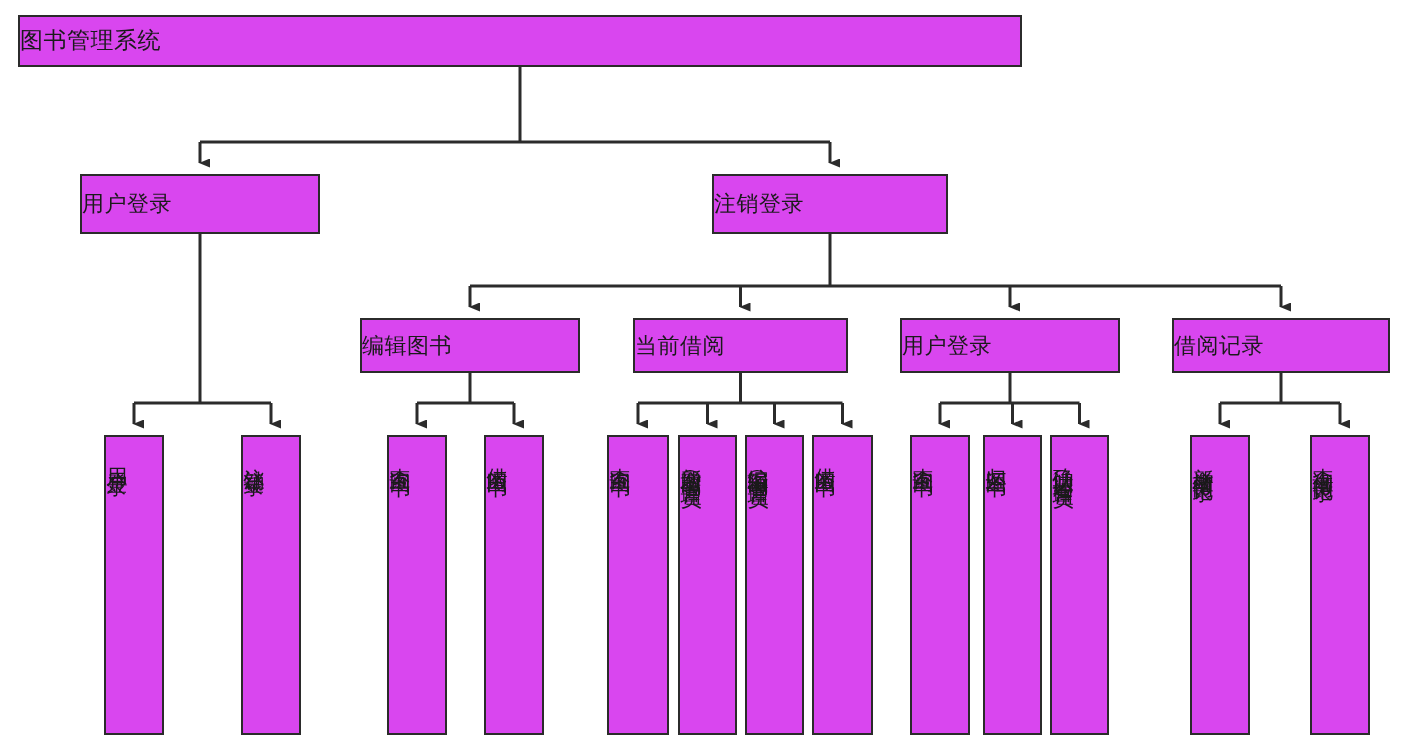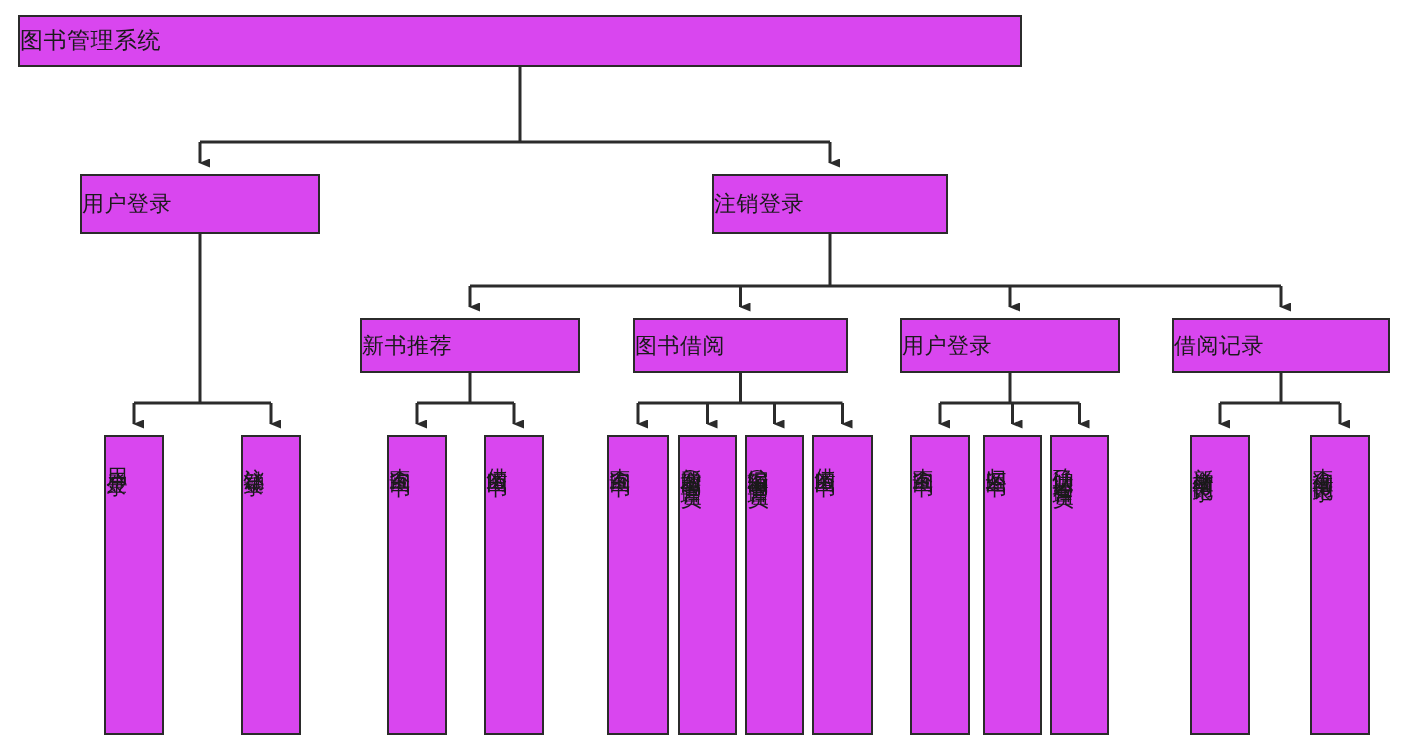--- a/index.html
+++ b/index.html
@@ -123,24 +123,24 @@
       <div class="node horizontal root" style="left: 18px; top: 15px; width: 1004px; height: 52px;">
         <span class="label">图书管理系统</span>
       </div>
       <div class="node horizontal" style="left: 80px; top: 174px; width: 240px; height: 60px;">
         <span class="label">用户登录</span>
       </div>
       <div class="node horizontal" style="left: 712px; top: 174px; width: 236px; height: 60px;">
         <span class="label">注销登录</span>
       </div>
       <div class="node horizontal" style="left: 360px; top: 318px; width: 220px; height: 55px;">
-        <span class="label">新书推荐</span>
+        <span class="label">编辑图书</span>
       </div>
       <div class="node horizontal" style="left: 633px; top: 318px; width: 215px; height: 55px;">
-        <span class="label">图书借阅</span>
+        <span class="label">当前借阅</span>
       </div>
       <div class="node horizontal" style="left: 900px; top: 318px; width: 220px; height: 55px;">
         <span class="label">用户登录</span>
       </div>
       <div class="node horizontal" style="left: 1172px; top: 318px; width: 218px; height: 55px;">
         <span class="label">借阅记录</span>
       </div>
       <div class="node vertical" style="left: 104px; top: 435px; width: 60px; height: 300px;">
         <span class="label">用户登录</span>
       </div>

